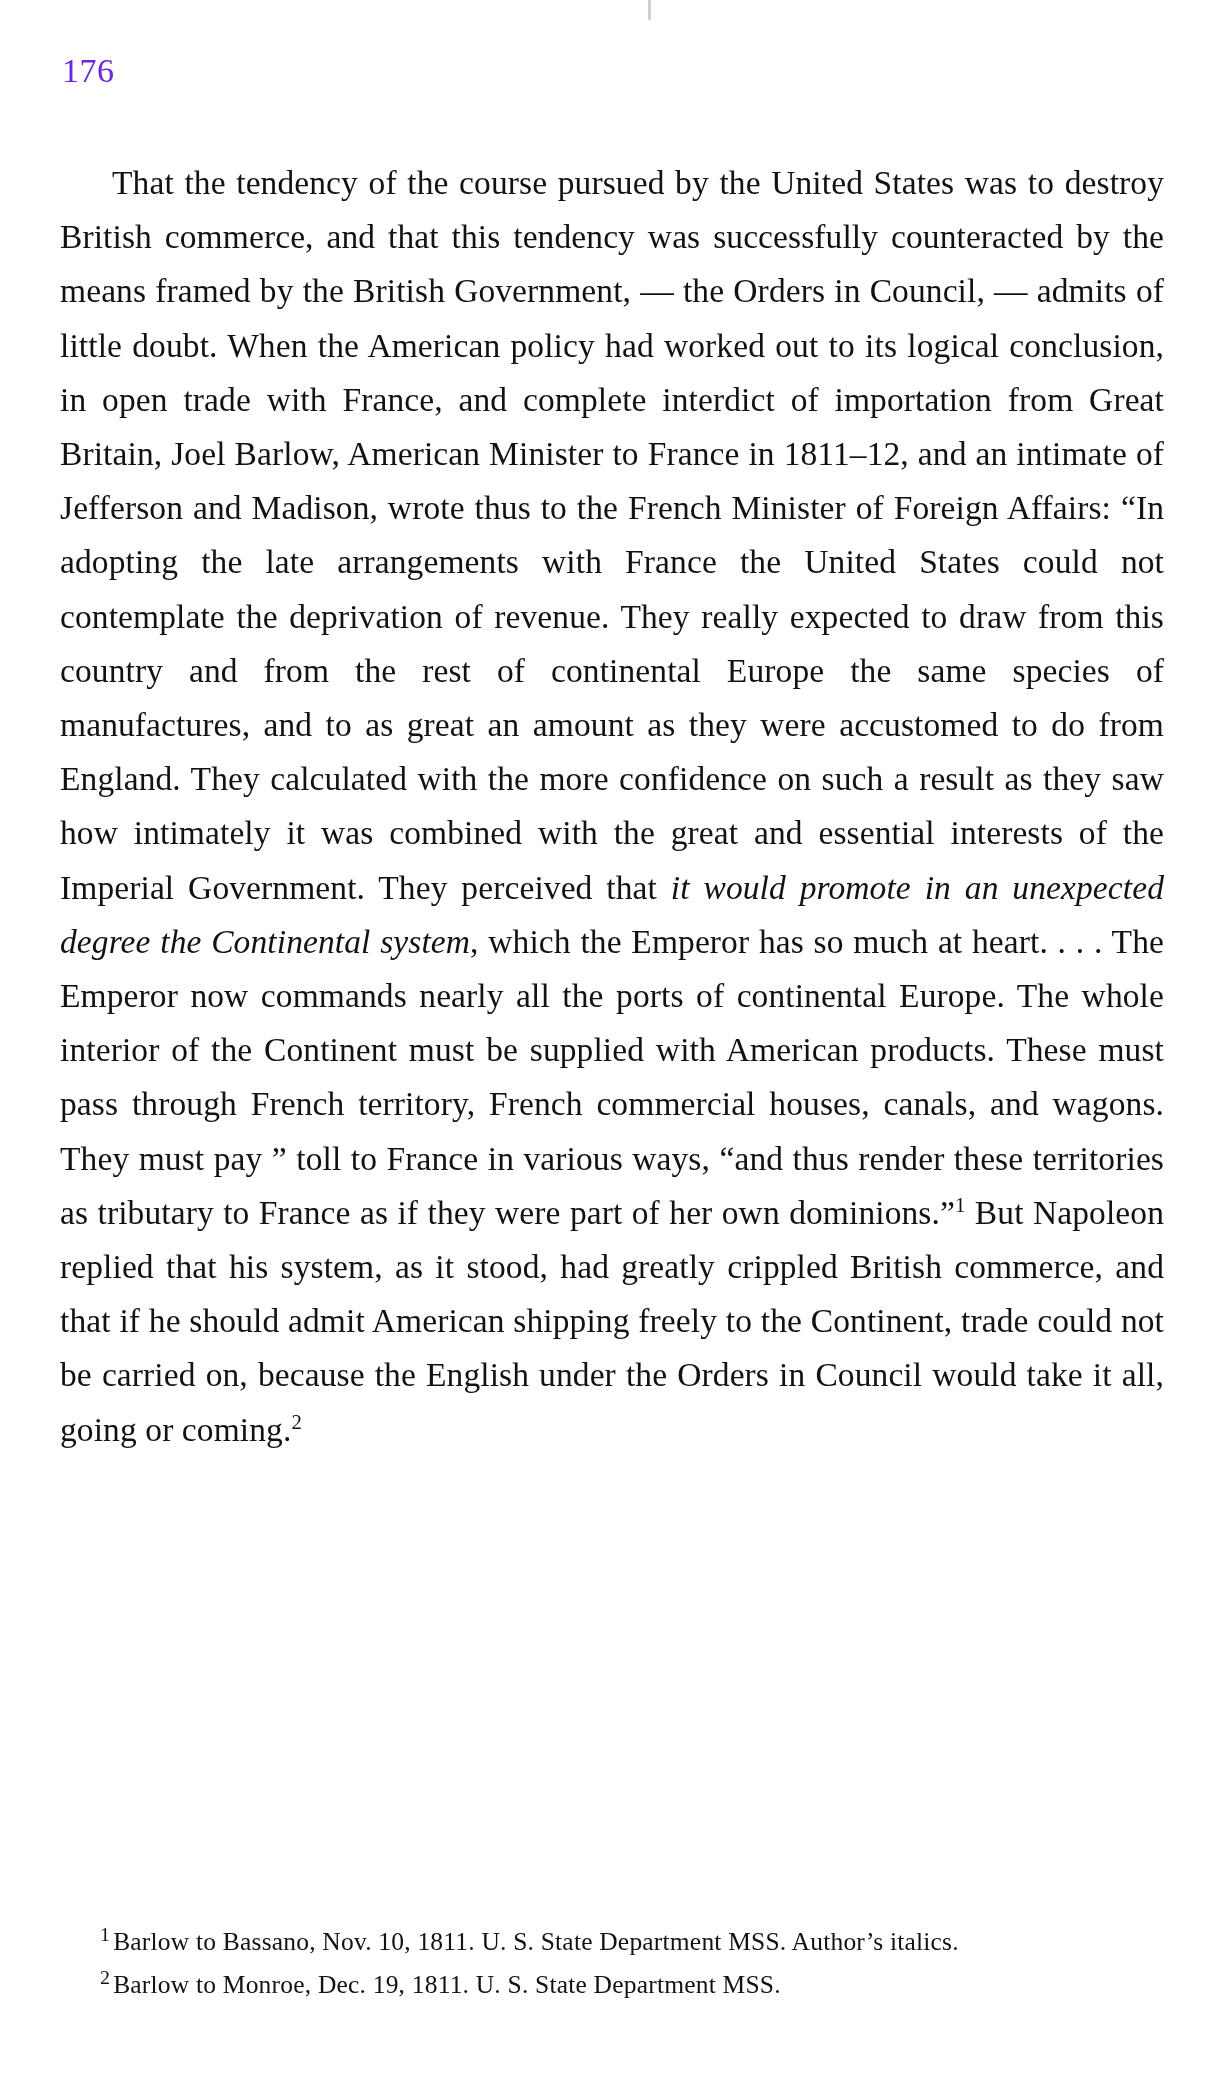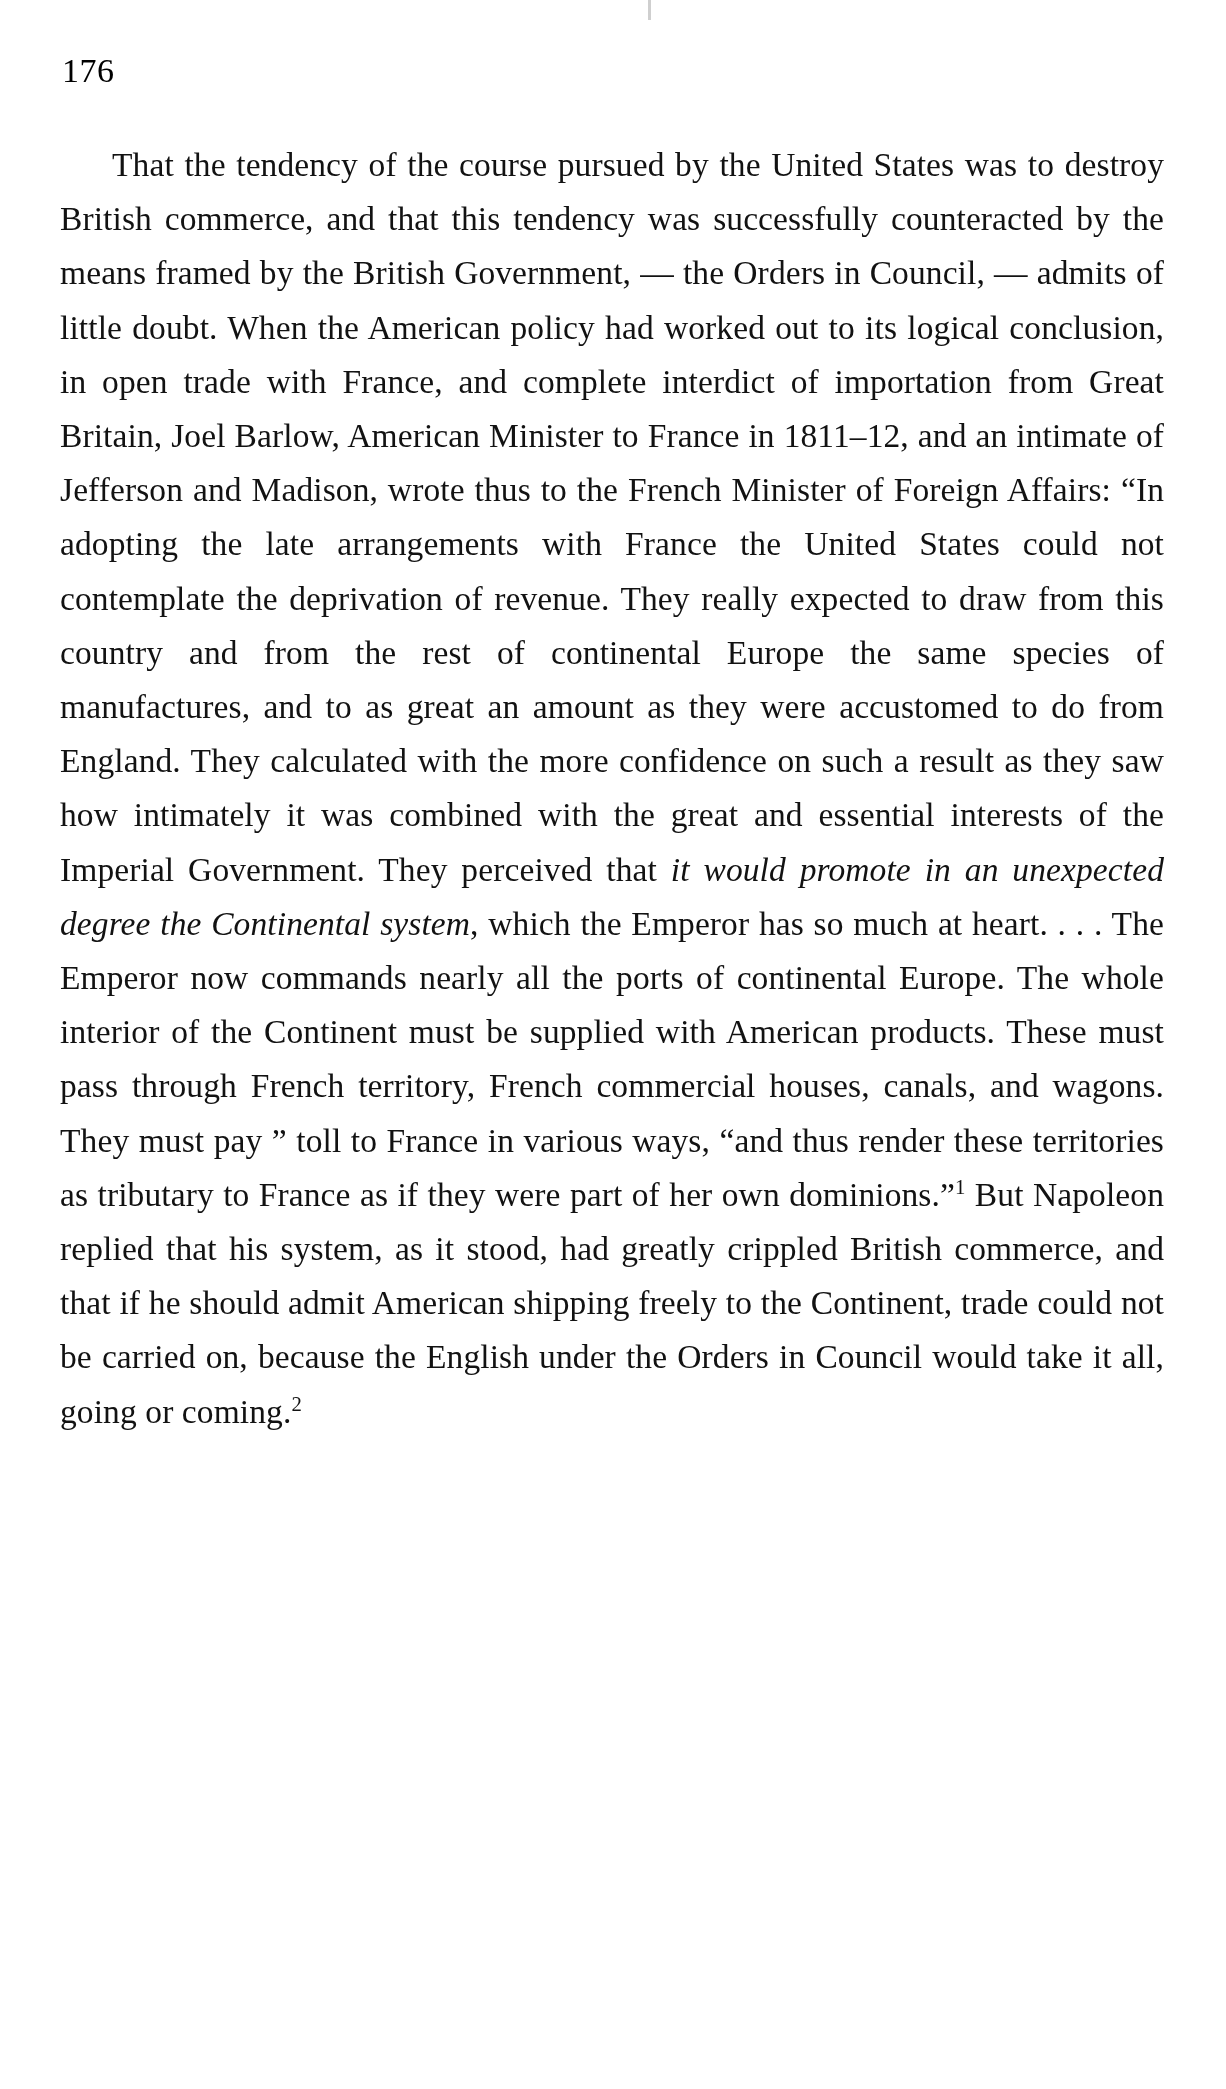--- a/index.html
+++ b/index.html
@@ -27,36 +27,36 @@
     left: 62px;
     right: 62px;
     height: 46px;
     display: flex;
     align-items: baseline;
   }
   .folio {
     font-family: "Liberation Serif", serif;
     font-size: 34px;
     letter-spacing: 0.5px;
-    color: #000000;
+    color: #6d28d9;
     width: 150px;
   }
   .running-head {
     flex: 1;
     text-align: center;
     font-style: italic;
     font-size: 33px;
     letter-spacing: 3.2px;
     color: #141414;
     padding-right: 92px;
     white-space: nowrap;
   }
   .body-text {
     position: absolute;
-    top: 138px;
+    top: 156px;
     left: 60px;
     width: 1104px;
     font-size: 33.5px;
     line-height: 54.2px;
     text-align: justify;
     text-justify: inter-word;
     color: #121212;
     letter-spacing: 0.1px;
   }
   .body-text p {
@@ -111,14 +111,18 @@
   <div class="edge-mark"></div>
 
   <div class="header">
     <div class="folio">176</div>
   </div>
 
   <div class="body-text">
     <p><span>That the tendency of the course pursued by the United States was to destroy British commerce, and that this tendency was successfully counteracted by the means framed by the British Government, — the Orders in Council, — admits of little doubt. When the American policy had worked out to its logical conclusion, in open trade with France, and complete interdict of importation from Great Britain, Joel Barlow, American Minister to France in 1811–12, and an intimate of Jefferson and Madison, wrote thus to the French Minister of Foreign Affairs: “In adopting the late arrangements with France the United States could not contemplate the deprivation of revenue. They really expected to draw from this country and from the rest of continental Europe the same species of manufactures, and to as great an amount as they were accustomed to do from England. They calculated with the more confidence on such a result as they saw how intimately it was combined with the great and essential interests of the Imperial Government. They perceived that </span><span class="ital">it would promote in an unexpected degree the Continental system</span><span>, which the Emperor has so much at heart. . . . The Emperor now commands nearly all the ports of continental Europe. The whole interior of the Continent must be supplied with American products. These must pass through French territory, French commercial houses, canals, and wagons. They must pay ” toll to France in various ways, “and thus render these territories as tributary to France as if they were part of her own dominions.”</span><sup>1</sup><span> But Napoleon replied that his system, as it stood, had greatly crippled British commerce, and that if he should admit American shipping freely to the Continent, trade could not be carried on, because the English under the Orders in Council would take it all, going or coming.</span><sup>2</sup></p>
   </div>
 
+  <div class="footnotes">
+    <p class="fn"><span class="fnmark">1</span><span>Barlow to Bassano, Nov. 10, 1811. U. S. State Department MSS. Author’s italics.</span></p>
+    <p class="fn"><span class="fnmark">2</span><span>Barlow to Monroe, Dec. 19, 1811. U. S. State Department MSS.</span></p>
+  </div>
 
 </div>
 
 </body></html>

